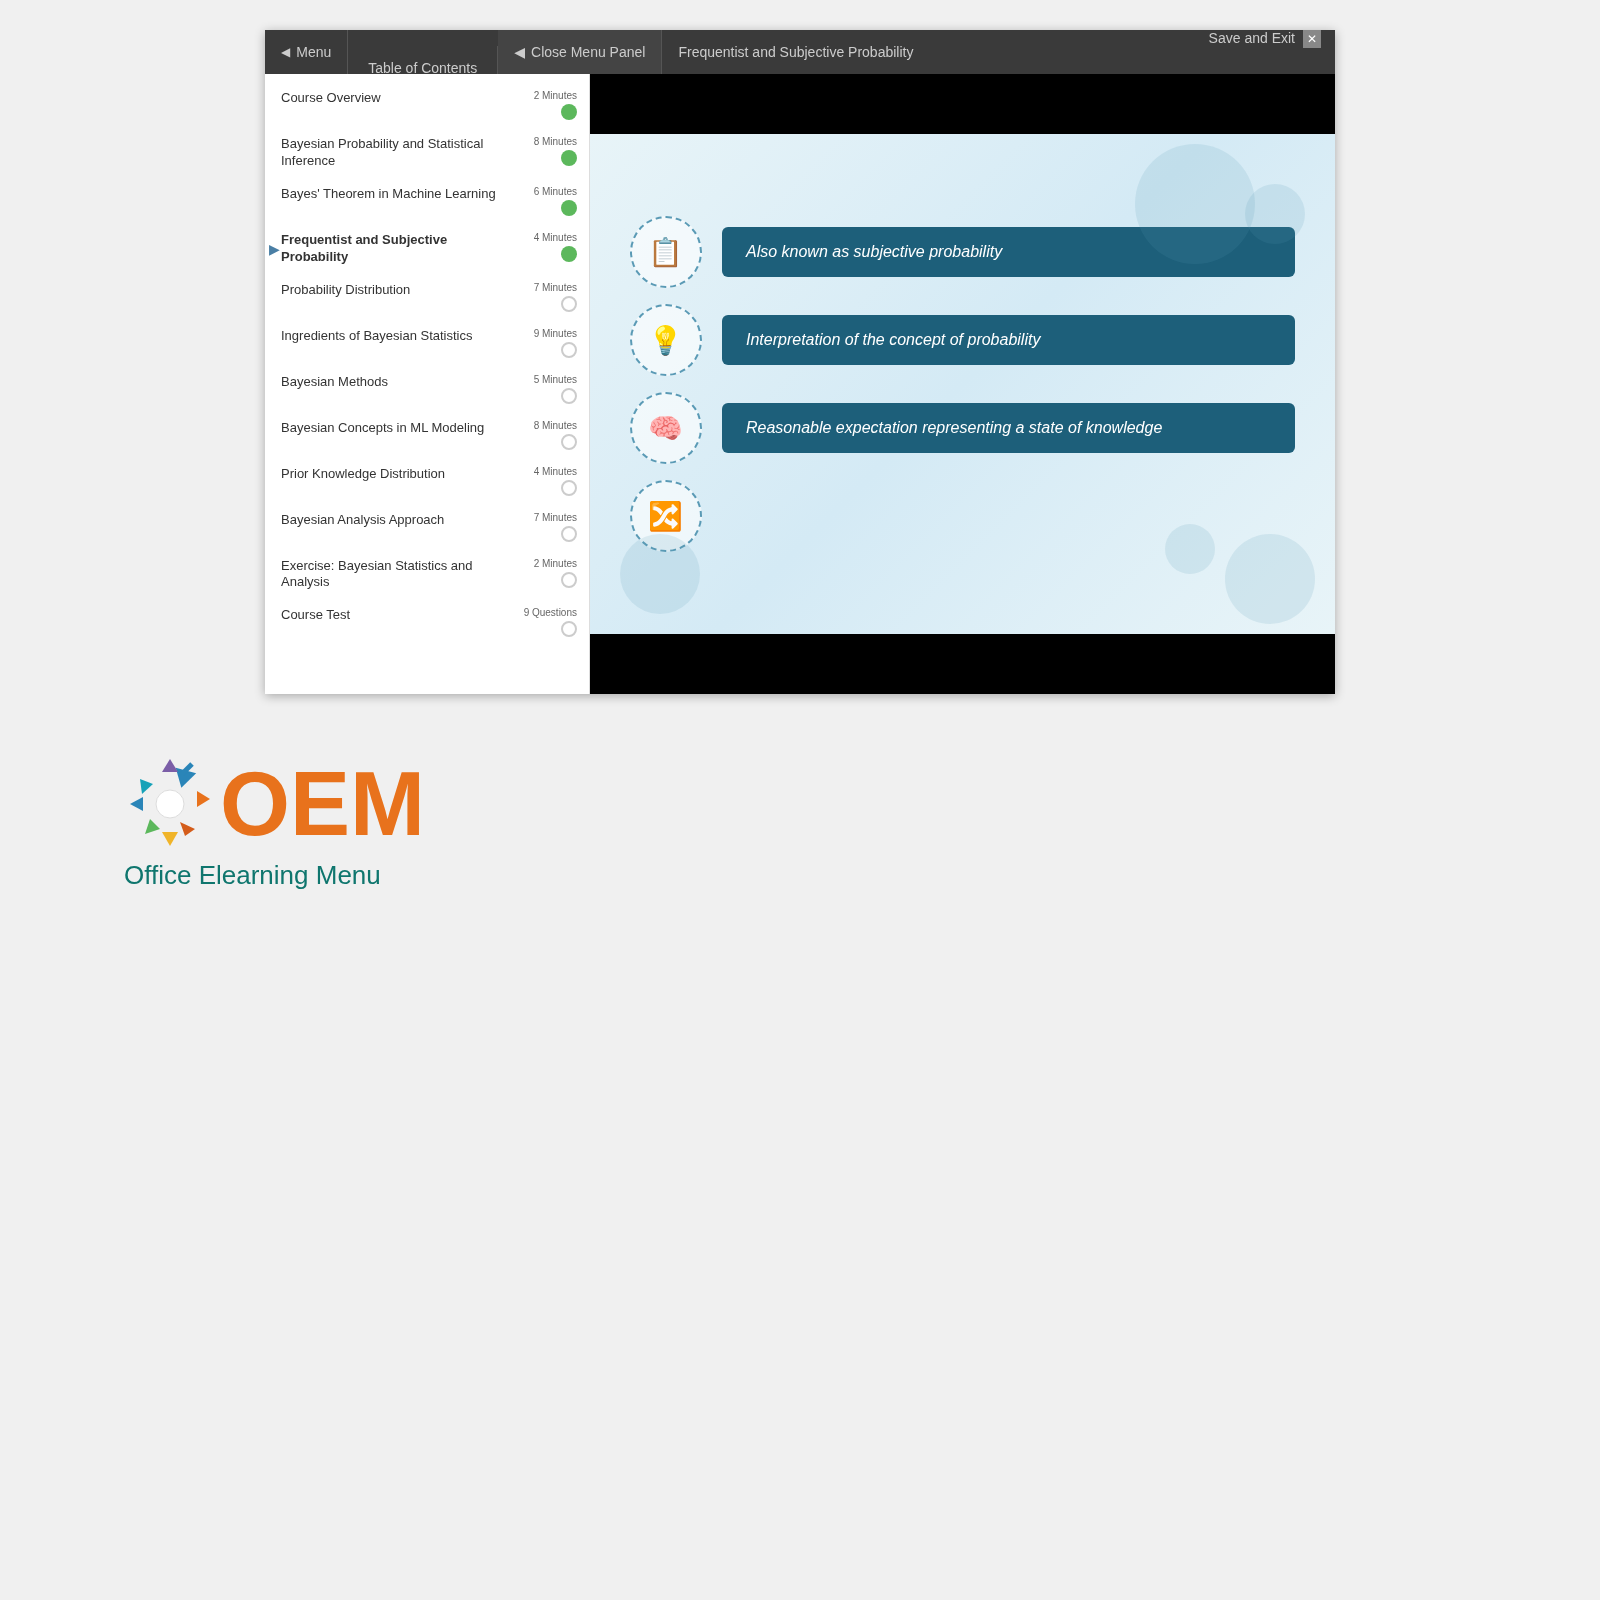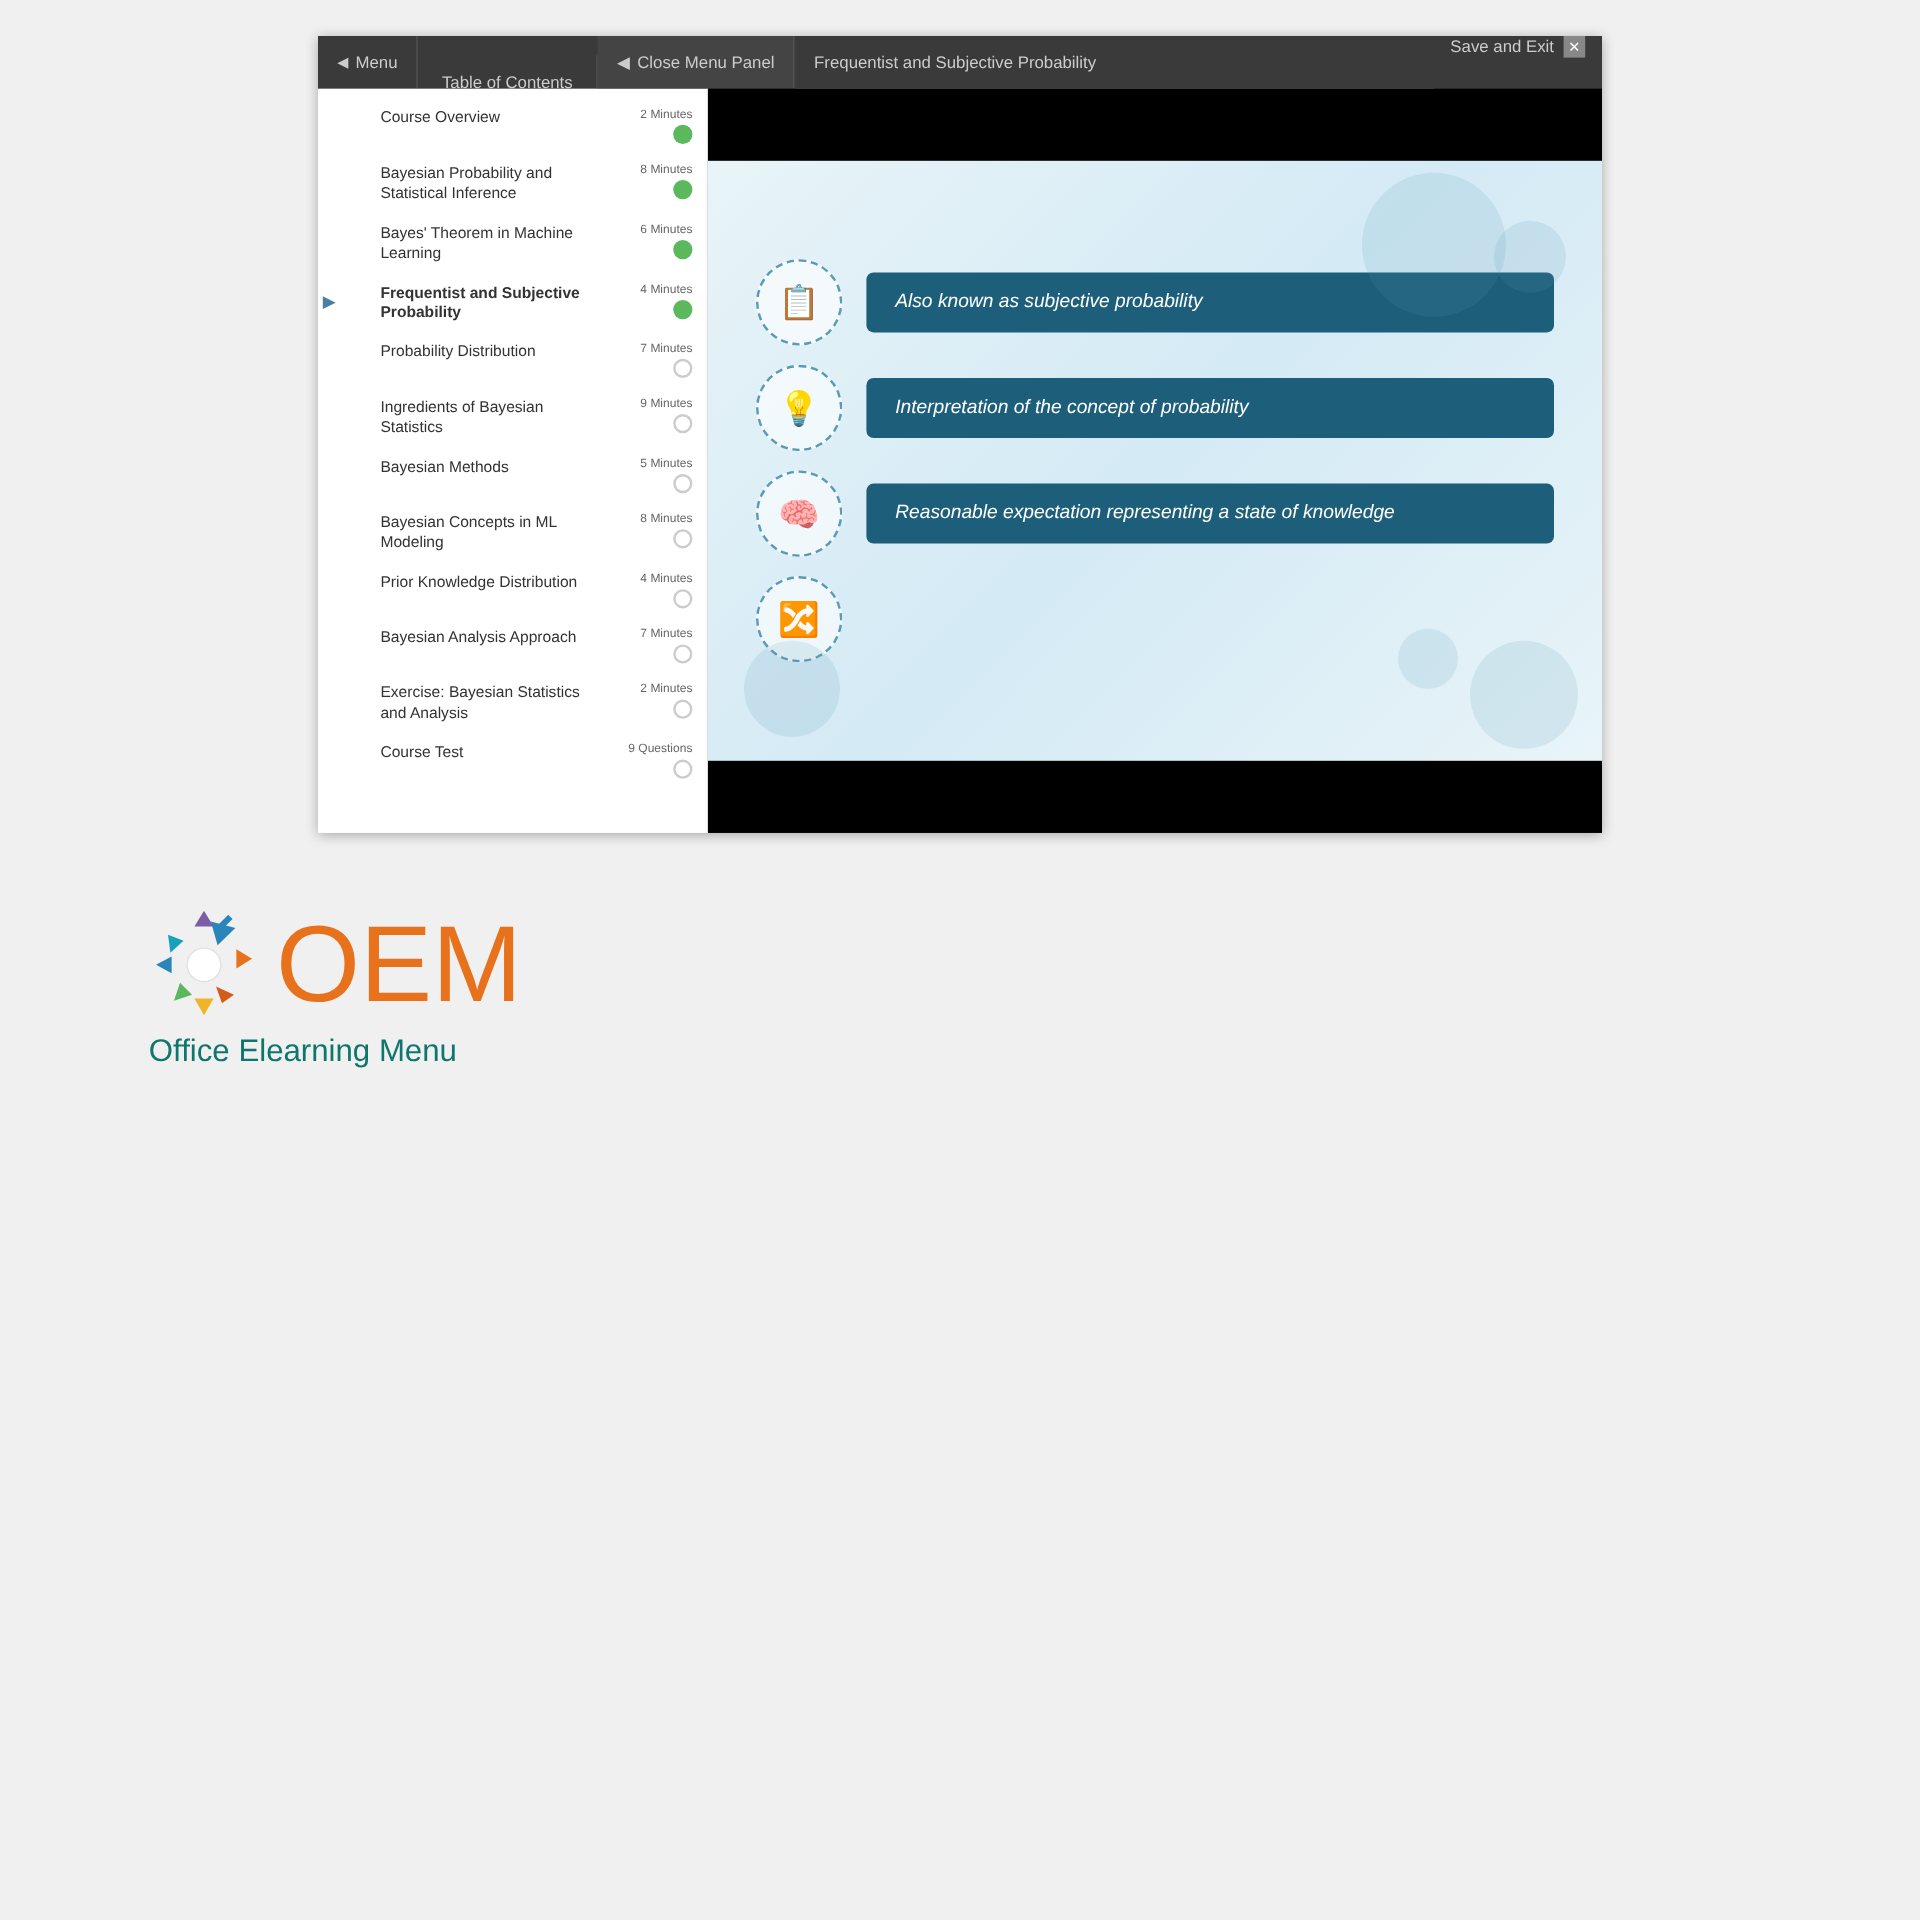--- a/index.html
+++ b/index.html
@@ -117,21 +117,20 @@
     .bullet-arrow {
       color: #4a7fa5;
       font-size: 14px;
     }
     .item-text {
       flex: 1;
       font-size: 13px;
       color: #333;
       line-height: 1.3;
       padding-right: 8px;
-      margin-left: 36px;
     }
     .item-meta {
       display: flex;
       flex-direction: column;
       align-items: flex-end;
       min-width: 70px;
     }
     .item-duration {
       font-size: 10px;
       color: #666;
@@ -225,24 +224,23 @@
       display: flex;
       align-items: center;
       gap: 0;
     }
     .logo-icon {
       width: 100px;
       height: 100px;
     }
     .logo-text-oem {
       font-size: 90px;
-      font-weight: normal;
+      font-weight: bold;
       color: #e8721c;
       line-height: 1;
-      margin-left: 10px;
     }
     .logo-tagline {
       font-size: 26px;
       color: #0f766e;
       margin-top: 6px;
       margin-left: 4px;
     }
   </style>
 </head>
 <body>

